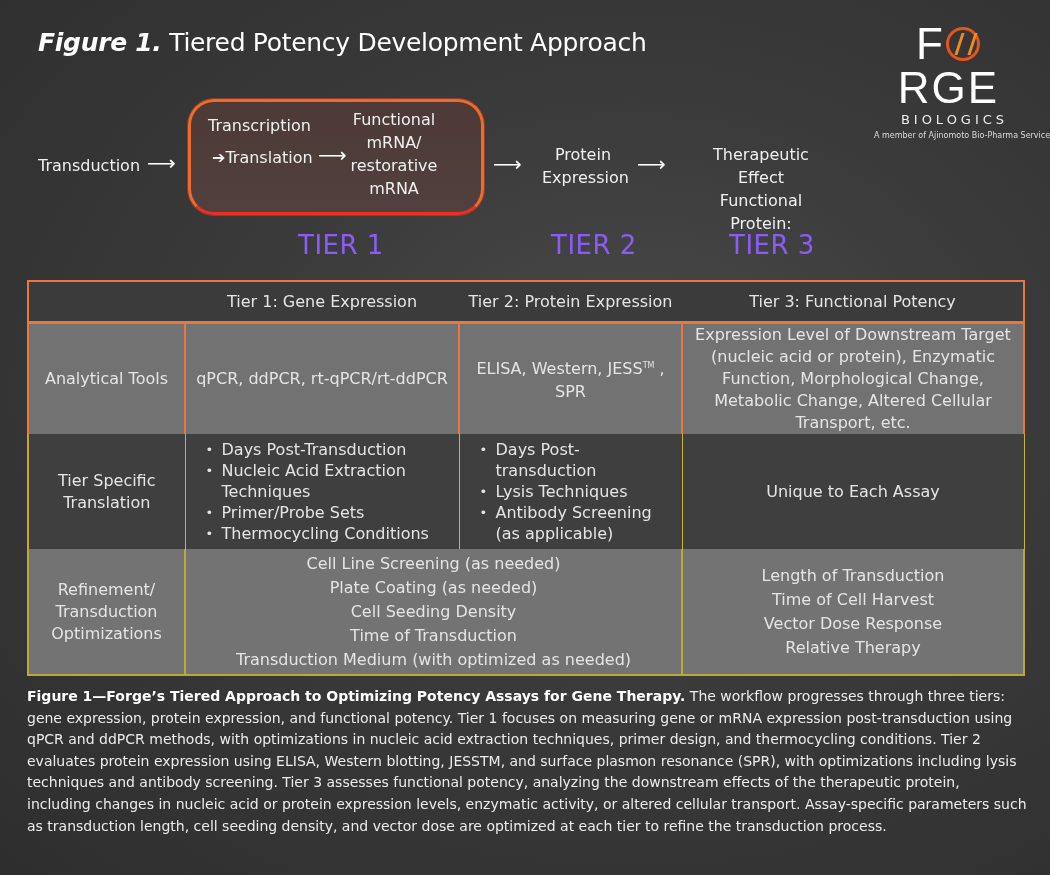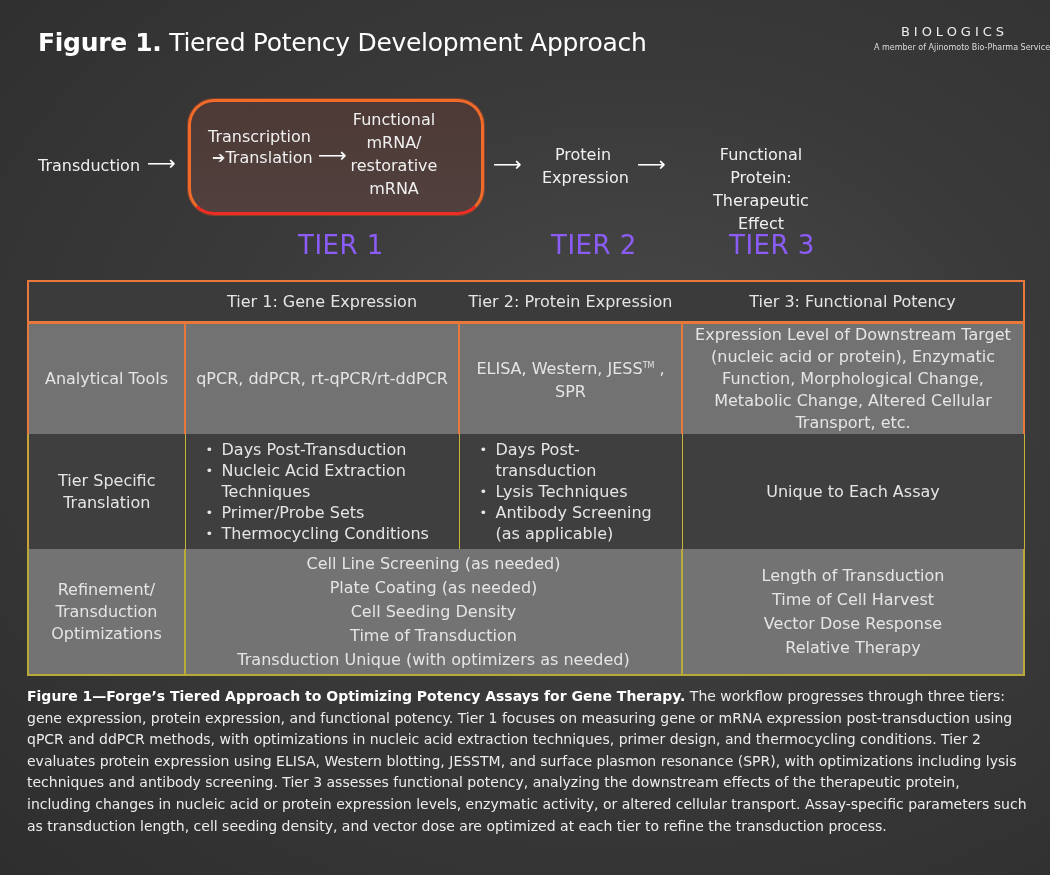--- a/index.html
+++ b/index.html
@@ -7,21 +7,21 @@
     width:1050px; height:875px; overflow:hidden;
     background: radial-gradient(ellipse at 60% 45%, #4a4a4a 0%, #3a3a3a 45%, #2e2e2e 100%);
     font-family: "DejaVu Sans", sans-serif;
     color:#f2f2f2;
     position:relative;
   }
   .title {
     position:absolute; left:38px; top:28px;
     font-size:25px; letter-spacing:-0.3px; color:#fff;
   }
-  .title b { font-weight:bold; }
+  .title b { font-weight:bold;font-style:italic; }
   .title span.rest { font-weight:normal; }
 
   .logo { position:absolute; left:866px; top:22px; width:165px; text-align:center; }
   .logo .word { font-size:44px; letter-spacing:2px; color:#fff; line-height:44px; font-family:"Liberation Sans", sans-serif; font-weight:normal; }
   .logo .o { display:inline-block; width:34px; height:34px; border-radius:50%;
     border:3px solid #e2561c; box-sizing:border-box; position:relative; vertical-align:-2px; margin:0 1px; }
   .logo .o:before { content:""; position:absolute; left:9px; top:3px; width:10px; height:22px;
     border-left:3px solid #f08a24; border-right:3px solid #f08a24; transform:skewX(-18deg); }
   .logo .sub { font-size:13px; letter-spacing:4px; color:#eee; margin-top:2px; margin-left:12px; }
   .logo .member { font-size:8px; color:#ddd; margin-top:4px; margin-left:8px; white-space:nowrap; }
@@ -67,47 +67,48 @@
 </style>
 </head>
 <body>
 
 <div class="title">
   <b>Figure 1.</b>
   <span class="rest">Tiered Potency Development Approach</span>
 </div>
 
 <div class="logo">
+  <div class="word"><span>F</span><span class="o"></span><span>RGE</span></div>
   <div class="sub">BIOLOGICS</div>
   <div class="member">A member of Ajinomoto Bio-Pharma Services</div>
 </div>
 
 <div class="flow-text" style="left:38px; top:154px;">Transduction</div>
 <div class="arrow" style="left:147px; top:151px;">⟶</div>
 
 <div class="tier1-box"></div>
-<div class="flow-text" style="left:208px; top:114px;margin-top:11px;">Transcription</div>
+<div class="flow-text" style="left:208px; top:114px;">Transcription</div>
 <div class="flow-text" style="left:212px; top:146px;">➔Translation</div>
 <div class="arrow" style="left:318px; top:143px;">⟶</div>
 <div class="flow-text" style="left:348px; top:108px; width:92px;">
   <div>Functional</div>
   <div>mRNA/</div>
   <div>restorative</div>
   <div>mRNA</div>
 </div>
 
 <div class="arrow" style="left:493px; top:152px;">⟶</div>
 <div class="flow-text" style="left:542px; top:143px; width:82px;">
   <div>Protein</div>
   <div>Expression</div>
 </div>
 <div class="arrow" style="left:637px; top:152px;">⟶</div>
 <div class="flow-text" style="left:688px; top:143px; width:146px;">
+  <div>Therapeutic Effect</div>
   <div>Functional Protein:</div>
-  <div>Therapeutic Effect</div>
 </div>
 
 <div class="tier-label" style="left:298px; top:230px;">TIER 1</div>
 <div class="tier-label" style="left:551px; top:230px;">TIER 2</div>
 <div class="tier-label" style="left:729px; top:230px;">TIER 3</div>
 
 <table class="grid">
   <colgroup>
     <col style="width:157px">
       <col style="width:274px">
@@ -153,21 +154,21 @@
     <td>
       <div>Refinement/</div>
       <div>Transduction</div>
       <div>Optimizations</div>
     </td>
     <td colspan="2" class="stack">
       <div>Cell Line Screening (as needed)</div>
       <div>Plate Coating (as needed)</div>
       <div>Cell Seeding Density</div>
       <div>Time of Transduction</div>
-      <div>Transduction Unique (with optimizers as needed)</div>
+      <div>Transduction Medium (with optimized as needed)</div>
     </td>
     <td class="stack">
       <div>Length of Transduction</div>
       <div>Time of Cell Harvest</div>
       <div>Vector Dose Response</div>
       <div>Relative Therapy</div>
     </td>
   </tr>
 </tbody>
   </table>

